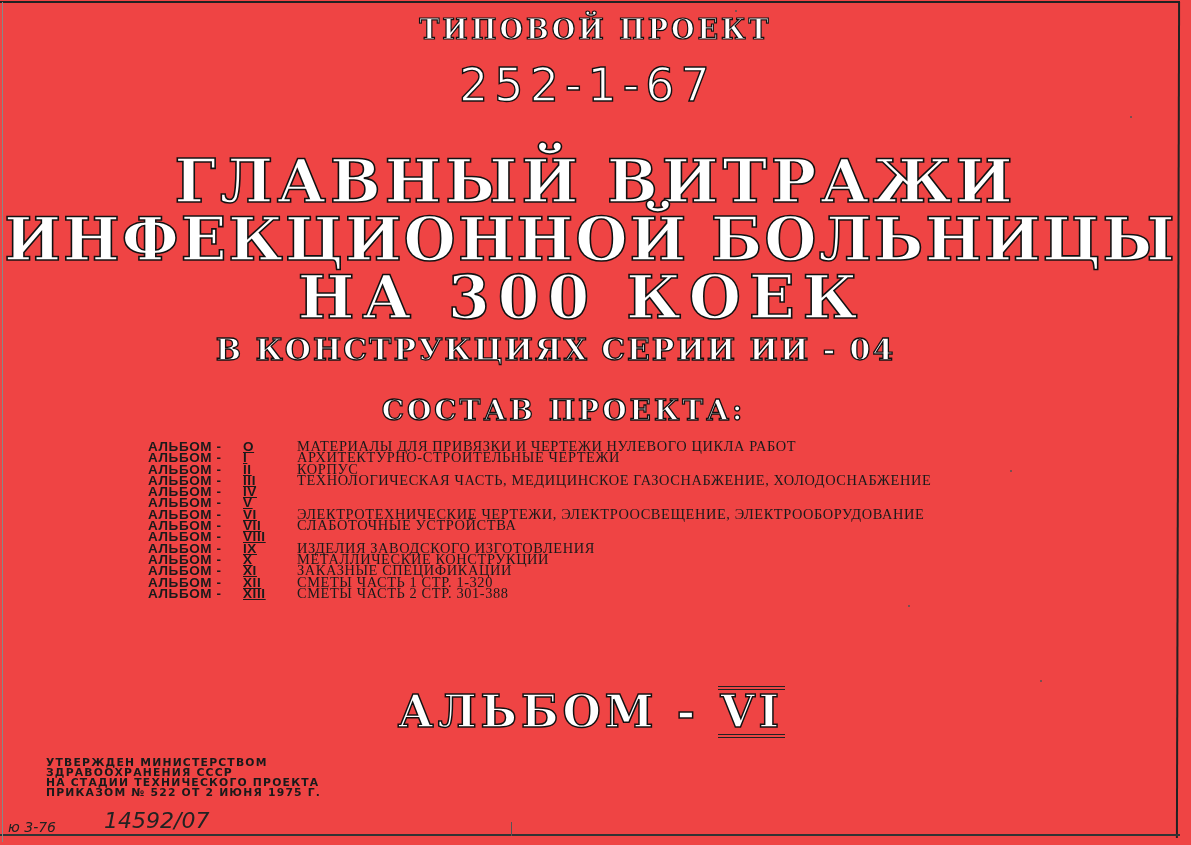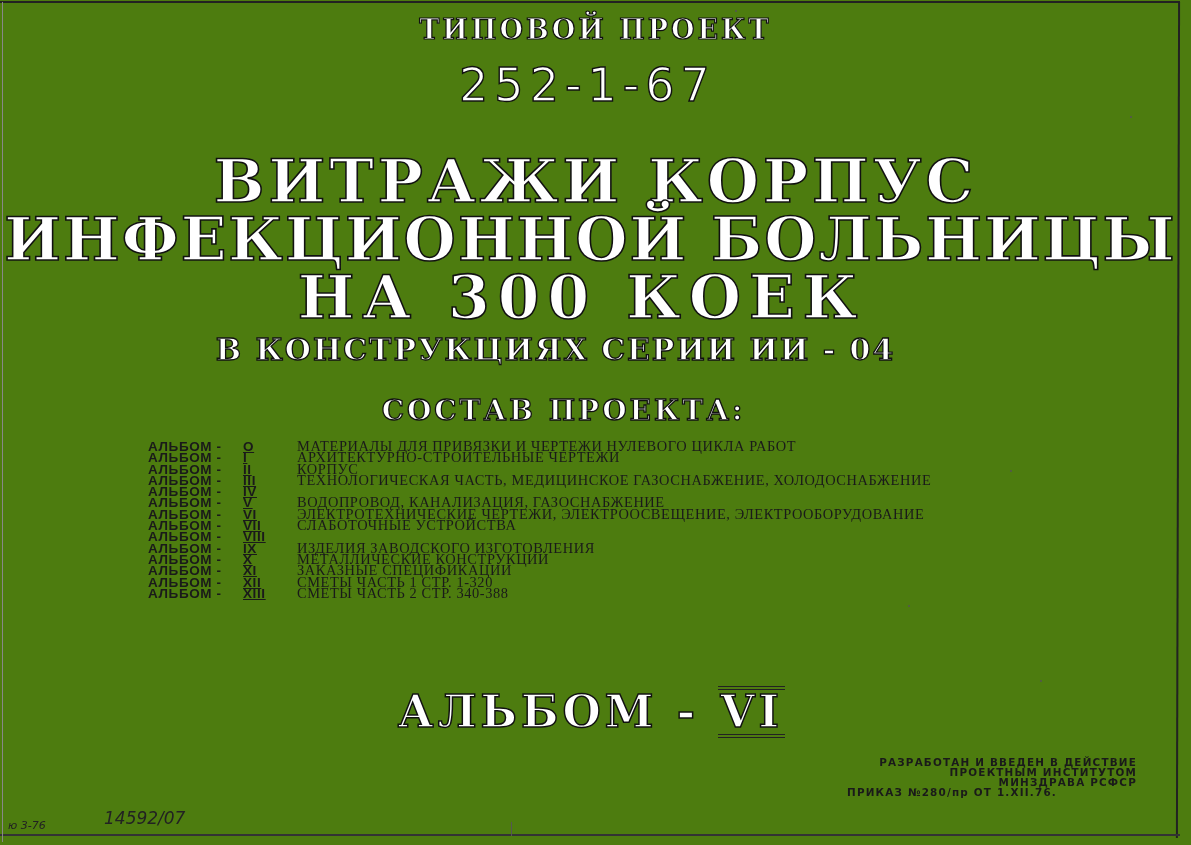--- a/index.html
+++ b/index.html
@@ -1,17 +1,17 @@
 <!DOCTYPE html>
 <html><head>
   <meta charset="utf-8">
   <style>
     html, body { margin: 0; padding: 0; background: #ffffff; }
     body { width: 1191px; height: 845px; position: relative; overflow: hidden; font-family: "DejaVu Serif", serif; color: #1a1a1a; }
-    .page { position: absolute; left: 0; top: 0; width: 1191px; height: 845px; background: #4d7c0f; }
+    .page { position: absolute; left: 0; top: 0; width: 1191px; height: 845px; background: #ef4444; }
     .border-top { position: absolute; left: 0; top: 1px; width: 1180px; height: 2px; background: #222; }
     .border-right { position: absolute; left: 1177px; top: 2px; width: 2px; height: 836px; background: #222; transform: rotate(0.15deg); }
     .border-bottom { position: absolute; left: 0; top: 834px; width: 1180px; height: 2px; background: #333; }
     .border-left { position: absolute; left: 2px; top: 2px; width: 1px; height: 840px; background: #888; }
 
     .outline { color: #fff; -webkit-text-stroke: 1.6px #111; font-family: "DejaVu Serif", serif; font-weight: bold; text-align: center; position: absolute; left: 0; width: 1191px; letter-spacing: 2px; }
     .t-header { top: 14px; font-size: 27px; letter-spacing: 3px; -webkit-text-stroke: 1.2px #111; }
     .t-number { top: 58px; font-size: 46px; font-family: "DejaVu Sans", sans-serif; font-weight: normal; letter-spacing: 6px; -webkit-text-stroke: 1.4px #111; left: -8px; }
     .t-title1 { top: 146px; font-size: 60px; letter-spacing: 4px; }
     .t-title2 { top: 204px; font-size: 60px; letter-spacing: 2px; left: -5px; }
@@ -28,37 +28,37 @@
     .album-desc.bold { font-weight: normal; }
 
     .t-album { top: 686px; font-size: 44px; letter-spacing: 4px; -webkit-text-stroke: 1.5px #111; left: -4px; }
     .t-album .roman { display: inline-block; border-top: 4px double #222; border-bottom: 4px double #222; padding: 0 2px; line-height: 44px; }
 
     .approved { position: absolute; left: 46px; top: 758px; font-family: "DejaVu Sans", sans-serif; font-weight: bold; font-size: 10.8px; line-height: 10px; letter-spacing: 1.2px; white-space: nowrap; }
     .developed { position: absolute; right: 54px; top: 757px; font-family: "DejaVu Sans", sans-serif; font-weight: bold; font-size: 10.4px; line-height: 10px; letter-spacing: 1.2px; text-align: right; white-space: nowrap; }
     .developed .order { font-size: 10.4px; padding-right: 80px; }
 
     .handwritten { position: absolute; font-family: "DejaVu Sans", sans-serif; font-style: italic; color: #222; white-space: nowrap; }
-    .hw-left { left: 8px; top: 819px; font-size: 11px; text-align: center; }
-    .hw-inv { left: 104px; top: 808px; font-size: 17px; }
+    .hw-left { left: 8px; top: 819px; font-size: 14px; text-align: center; }
+    .hw-inv { left: 104px; top: 808px; font-size: 22px; }
     .speck { position: absolute; width: 2px; height: 2px; background: #555; border-radius: 50%; }
   </style>
 </head>
 <body>
 
 <div class="page">
   <div class="border-top"></div>
   <div class="border-right"></div>
   <div class="border-bottom"></div>
   <div class="border-left"></div>
 
   <div class="outline t-header">ТИПОВОЙ ПРОЕКТ</div>
   <div class="outline t-number">252-1-67</div>
 
-  <div class="outline t-title1">ВИТРАЖИ  КОРПУС</div>
+  <div class="outline t-title1">ГЛАВНЫЙ  ВИТРАЖИ</div>
   <div class="outline t-title2">ИНФЕКЦИОННОЙ  БОЛЬНИЦЫ</div>
   <div class="outline t-title3">НА  300  КОЕК</div>
 
   <div class="outline t-series">В КОНСТРУКЦИЯХ СЕРИИ   ИИ - 04</div>
   <div class="outline t-composition">СОСТАВ  ПРОЕКТА:</div>
 
   <div class="albums">
     <div class="album-row">
       <div class="album-key">
           <span class="lbl">АЛЬБОМ -</span>
@@ -91,21 +91,20 @@
       <div class="album-key">
           <span class="lbl">АЛЬБОМ -</span>
           <span class="num">IV</span>
         </div>
     </div>
     <div class="album-row">
       <div class="album-key">
           <span class="lbl">АЛЬБОМ -</span>
           <span class="num">V</span>
         </div>
-      <div class="album-desc">ВОДОПРОВОД, КАНАЛИЗАЦИЯ, ГАЗОСНАБЖЕНИЕ</div>
     </div>
     <div class="album-row">
       <div class="album-key">
           <span class="lbl">АЛЬБОМ -</span>
           <span class="num">VI</span>
         </div>
       <div class="album-desc">ЭЛЕКТРОТЕХНИЧЕСКИЕ ЧЕРТЕЖИ, ЭЛЕКТРООСВЕЩЕНИЕ, ЭЛЕКТРООБОРУДОВАНИЕ</div>
     </div>
     <div class="album-row">
       <div class="album-key">
@@ -146,36 +145,36 @@
           <span class="lbl">АЛЬБОМ -</span>
           <span class="num">XII</span>
         </div>
       <div class="album-desc">СМЕТЫ  ЧАСТЬ  1  СТР. 1-320</div>
     </div>
     <div class="album-row">
       <div class="album-key">
           <span class="lbl">АЛЬБОМ -</span>
           <span class="num">XIII</span>
         </div>
-      <div class="album-desc">СМЕТЫ  ЧАСТЬ  2  СТР. 340-388</div>
+      <div class="album-desc">СМЕТЫ  ЧАСТЬ  2  СТР. 301-388</div>
     </div>
   </div>
 
   <div class="outline t-album">
     <span>АЛЬБОМ -</span>
     <span class="roman">VI</span>
   </div>
 
+  <div class="approved">
+    <div>УТВЕРЖДЕН МИНИСТЕРСТВОМ</div>
+    <div>ЗДРАВООХРАНЕНИЯ СССР</div>
+    <div>НА СТАДИИ ТЕХНИЧЕСКОГО ПРОЕКТА</div>
+    <div>ПРИКАЗОМ № 522 ОТ 2 ИЮНЯ 1975 Г.</div>
+  </div>
 
-  <div class="developed">
-    <div>РАЗРАБОТАН И ВВЕДЕН В ДЕЙСТВИЕ</div>
-    <div>ПРОЕКТНЫМ ИНСТИТУТОМ</div>
-    <div>МИНЗДРАВА РСФСР</div>
-    <div class="order">ПРИКАЗ №280/пр ОТ 1.XII.76.</div>
-  </div>
 
   <div class="handwritten hw-left">ю 3-76</div>
   <div class="handwritten hw-inv">14592/07</div>
 
   <div class="speck" style="left:735px;top:10px"></div>
   <div class="speck" style="left:1130px;top:116px"></div>
   <div class="speck" style="left:1010px;top:470px"></div>
   <div class="speck" style="left:908px;top:605px"></div>
   <div class="speck" style="left:1040px;top:680px"></div>
   <div class="speck" style="left:511px;top:822px;width:1px;height:14px;border-radius:0"></div>

